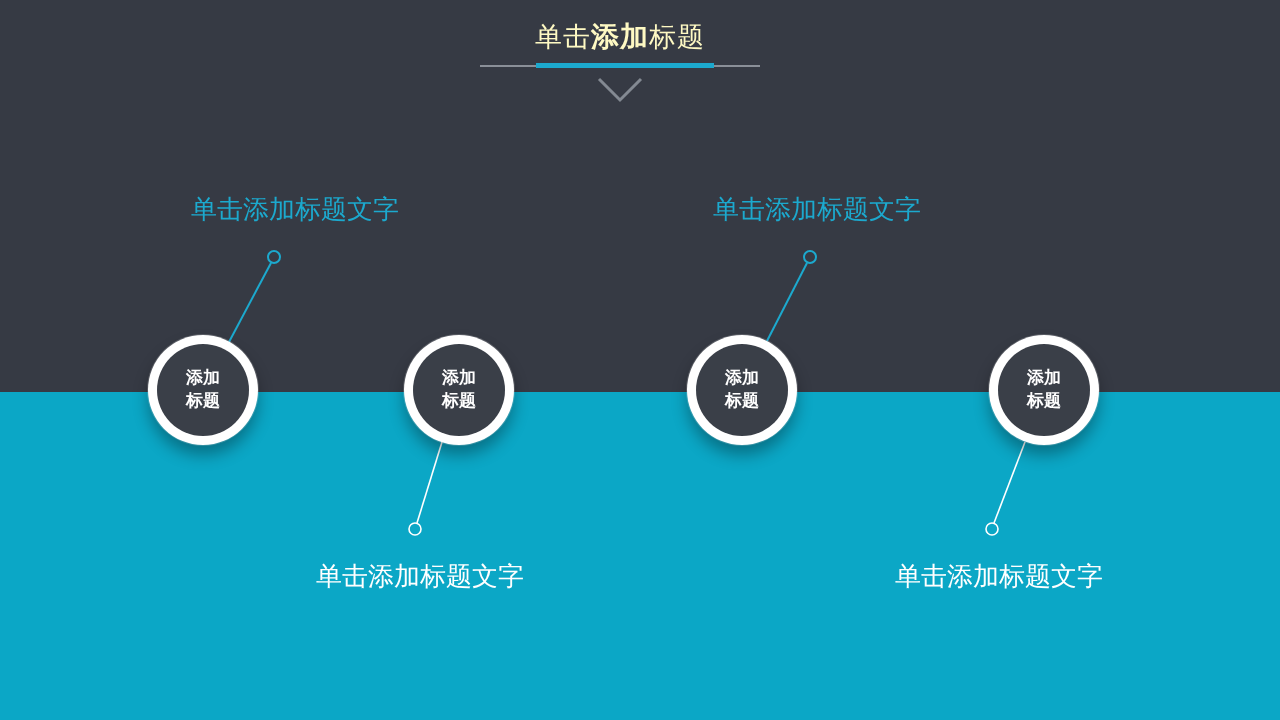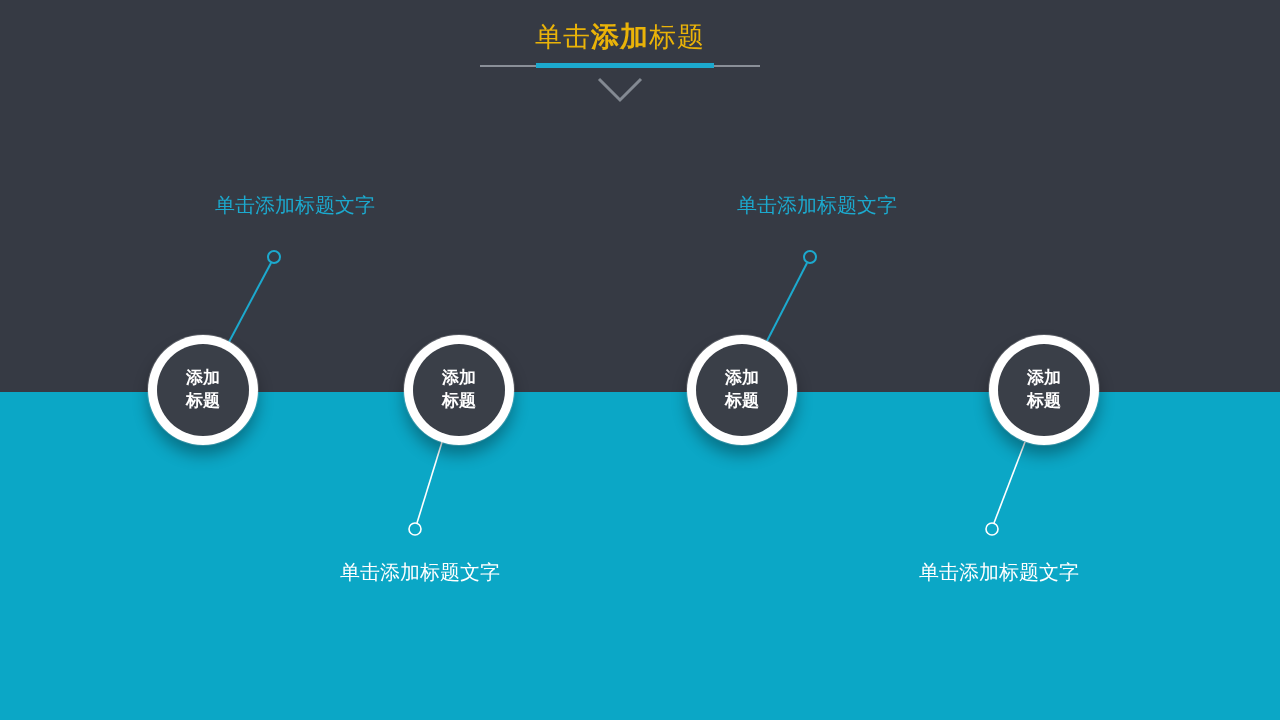--- a/index.html
+++ b/index.html
@@ -30,21 +30,21 @@
   }
   .header {
     position: absolute;
     left: 480px;
     top: 18px;
     width: 280px;
     text-align: center;
   }
   .title {
     font-size: 27px;
-    color: #eab308;
+    color: #fef9c3;
     letter-spacing: 1px;
     white-space: nowrap;
   }
   .title .bold {
     font-weight: 700;
     font-size: 28px;
   }
   .underline {
     position: relative;
     margin-top: 7px;
@@ -74,21 +74,21 @@
   svg.lines {
     position: absolute;
     left: 0;
     top: 0;
     pointer-events: none;
   }
   .callout {
     position: absolute;
     width: 360px;
     text-align: center;
-    font-size: 20px;
+    font-size: 26px;
     white-space: nowrap;
   }
   .callout.cyan { color: #1ca9ce; }
   .callout.white { color: #ffffff; }
   .circle {
     position: absolute;
     width: 110px;
     height: 110px;
     border-radius: 50%;
     background: #ffffff;

